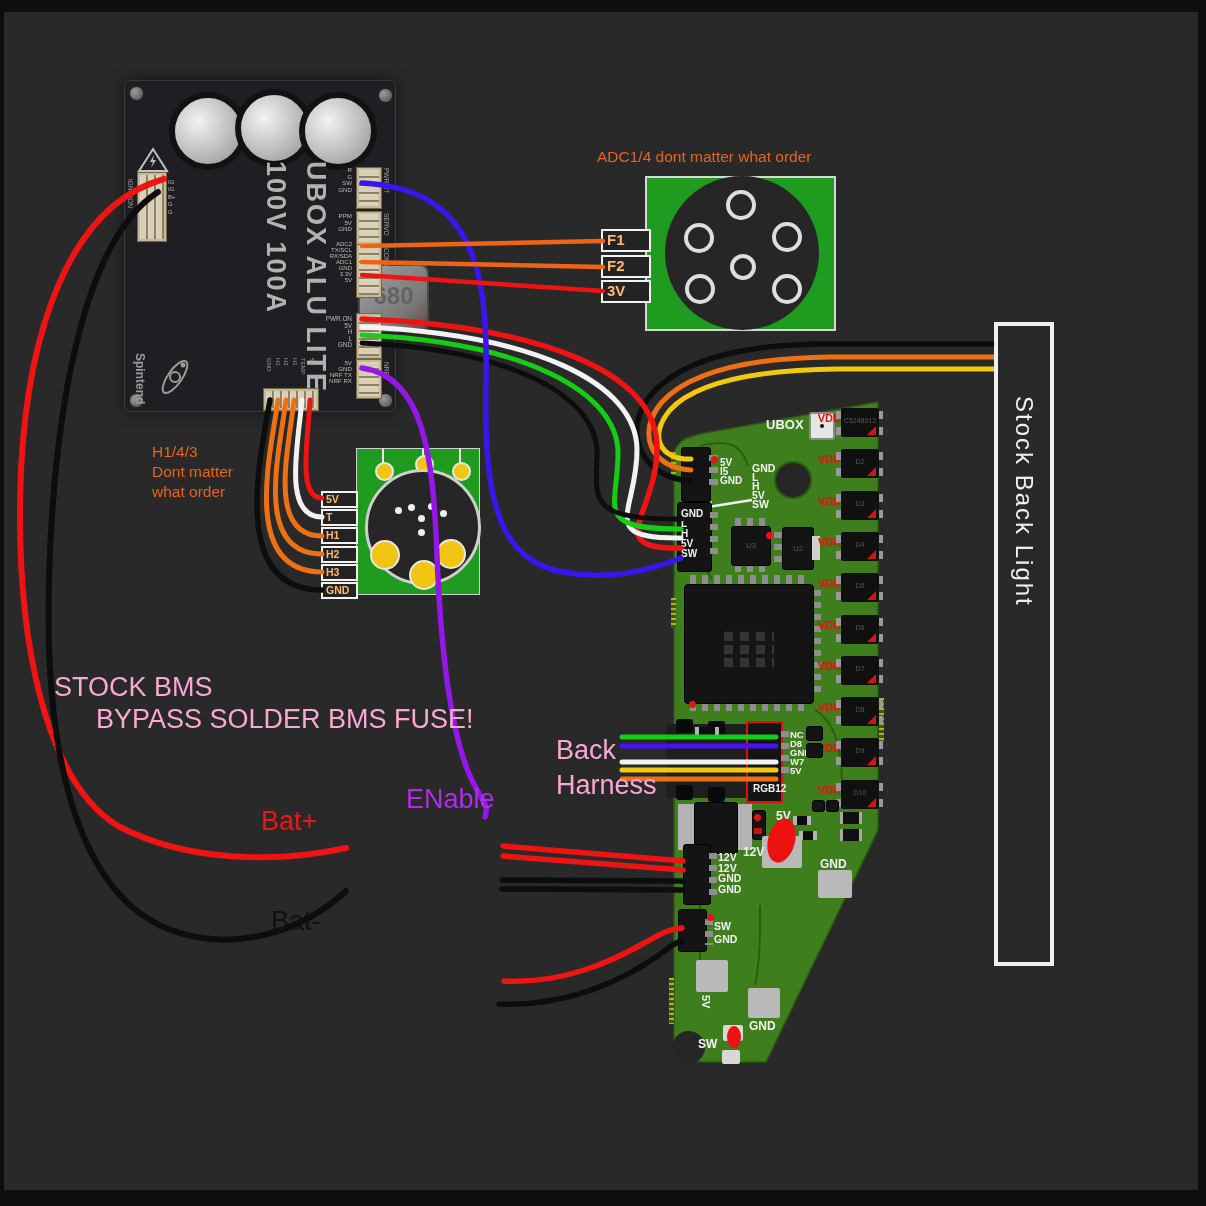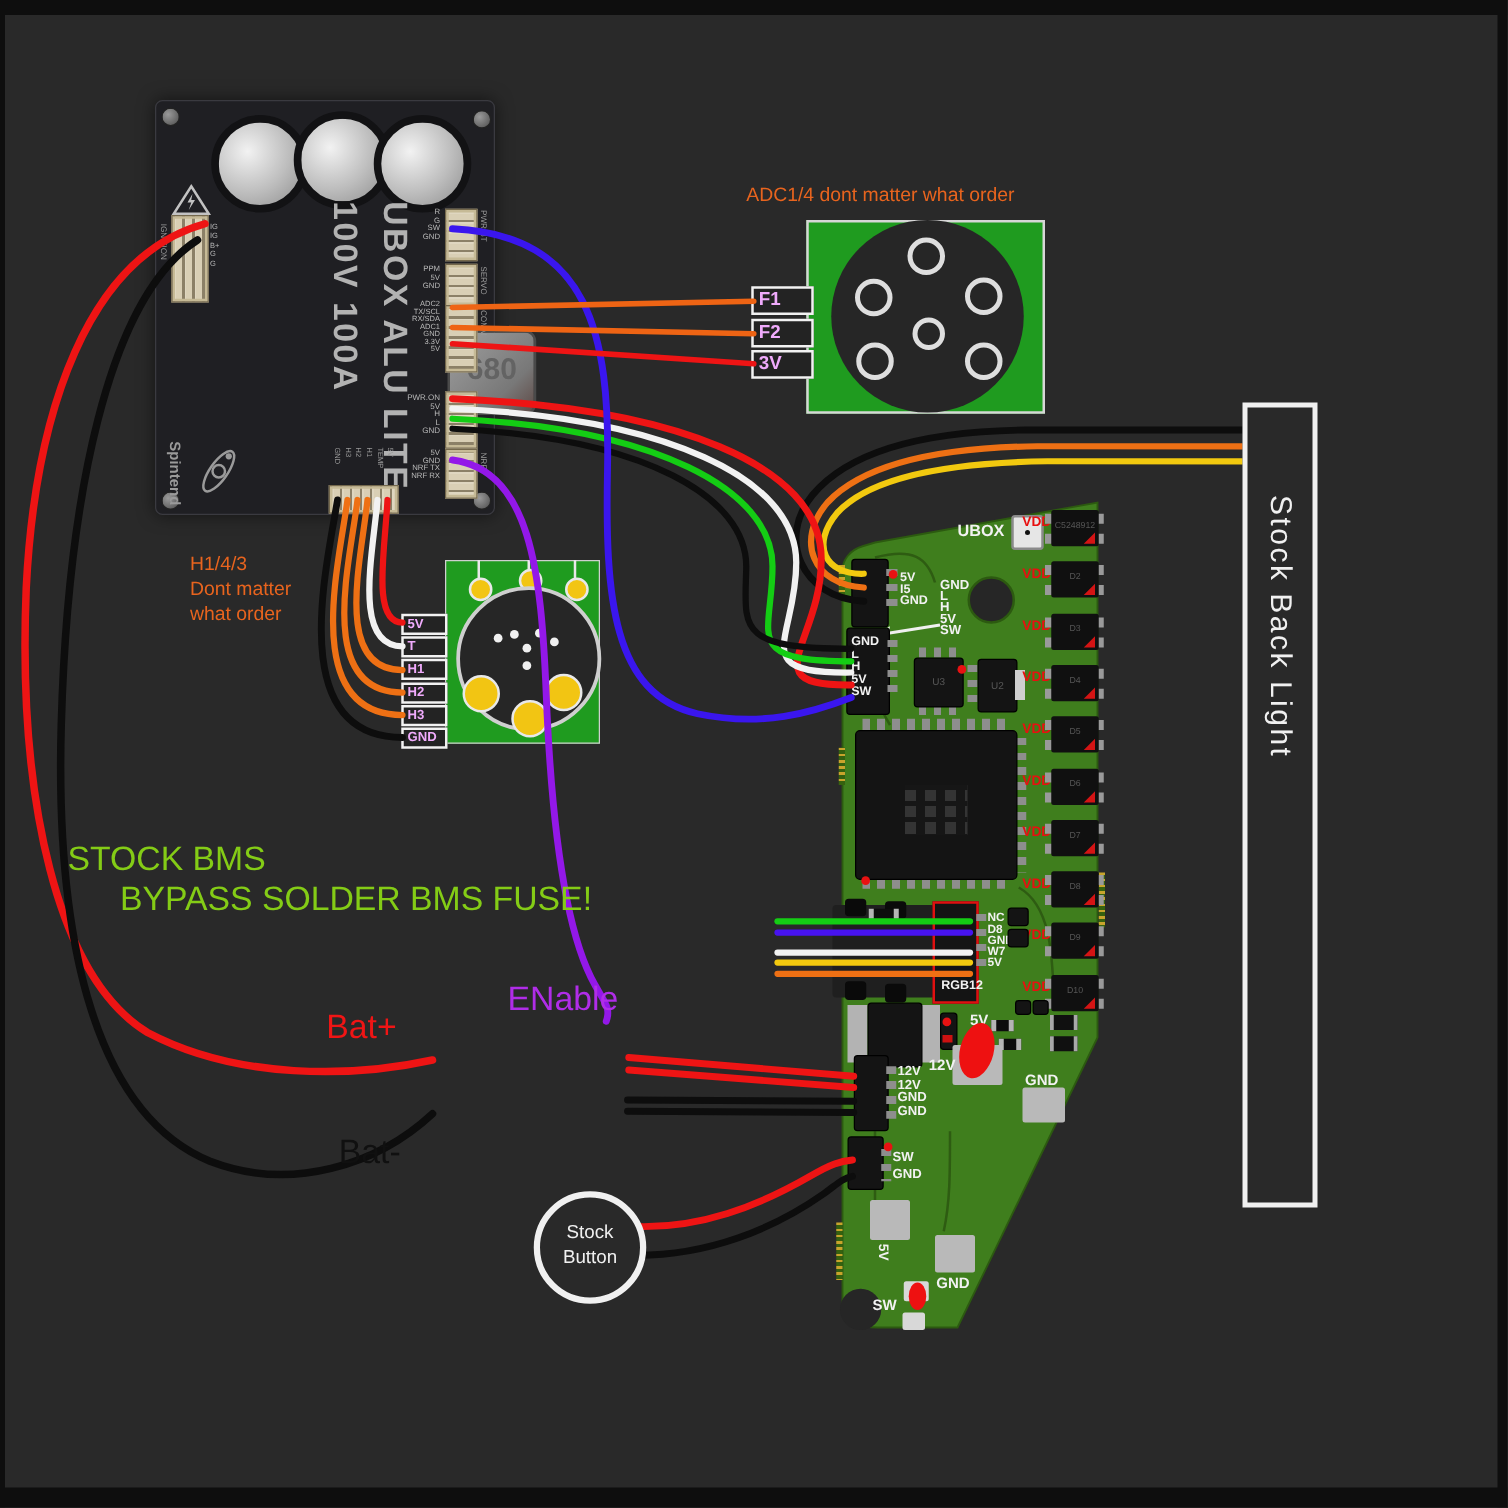--- a/index.html
+++ b/index.html
@@ -38,24 +38,24 @@
   .led-row{position:absolute;left:0;width:67px;height:30px;}
   .led-vdd{position:absolute;left:0;top:4px;width:26px;color:#e81010;font-weight:bold;font-size:11px;text-align:right;}
   .led-body{position:absolute;left:26px;top:0;width:38px;height:29px;background:#101010;border-radius:2px;}
   .led-des{position:absolute;left:26px;top:9px;width:38px;color:#565656;font-size:7px;text-align:center;overflow:hidden;white-space:nowrap;}
   .led-pad{position:absolute;width:7px;height:8px;background:#9a9a9a;}
   .led-tri{position:absolute;left:52px;top:18px;width:0;height:0;border-left:9px solid transparent;border-bottom:9px solid #d41414;}
   .mcu-grid{position:absolute;background-color:#161616;
     background-image:repeating-linear-gradient(180deg,#161616 0 4px,transparent 4px 13px),
                      repeating-linear-gradient(90deg,#343434 0 9px,#161616 9px 16px);}
   
-  .lblbox{position:absolute;left:0;background:#232323;border:2px solid #f2f2f2;color:#f0abfc;
+  .lblbox{position:absolute;left:0;background:#232323;border:2px solid #f2f2f2;color:#fdba74;
           font-weight:bold;text-align:left;}
   .note{position:absolute;color:#e8641e;white-space:pre-line;}
-  .bigtxt{position:absolute;color:#84cc16;white-space:pre-line;}
+  .bigtxt{position:absolute;color:#f9a8d4;white-space:pre-line;}
   svg{position:absolute;left:0;top:0;}
   .ring{position:absolute;border-radius:50%;background:transparent;border:4px solid #dedede;}
   .ydot{position:absolute;border-radius:50%;background:#f2c513;border:2px solid #e8e8e8;}
   .wdot{position:absolute;border-radius:50%;background:#f0f0f0;width:7px;height:7px;}
 </style>
 </head>
 <body>
 
 <div id="stage">
 
@@ -522,23 +522,21 @@
 what order</div>
 
   <div class="bigtxt" style="left:54px;top:672px;font-size:27px;">STOCK BMS</div>
   <div class="bigtxt" style="left:96px;top:704px;font-size:27px;">BYPASS SOLDER BMS FUSE!</div>
 
   <div class="bigtxt" style="left:261px;top:806px;font-size:27px;color:#f01515;">Bat+</div>
   <div class="bigtxt" style="left:271px;top:906px;font-size:27px;color:#101010;">Bat-</div>
   <div class="bigtxt" style="left:406px;top:784px;font-size:27px;color:#b02de8;">ENable</div>
 
 
-
-  <div class="abs" style="left:427px;top:953px;width:80px;height:80px;border-radius:50%;border:5px solid #f0f0f0;background:#292929;">
-    <div style="width:100%;text-align:center;padding-top:18px;font-size:15px;line-height:20px;color:#f0f0f0;white-space:pre-line;">Stock
-Button</div>
-  </div>
+  <div class="bigtxt" style="left:556px;top:733px;font-size:27px;line-height:35px;">Back
+Harness</div>
+
 
   <div class="abs" style="left:994px;top:322px;width:52px;height:636px;border:4px solid #f0f0f0;background:#292929;">
     <div class="vtx" style="position:absolute;left:12px;top:70px;font-size:24px;color:#f0f0f0;height:500px;letter-spacing:2px;">Stock Back Light</div>
   </div>
 
 </div>
 
 </body></html>

